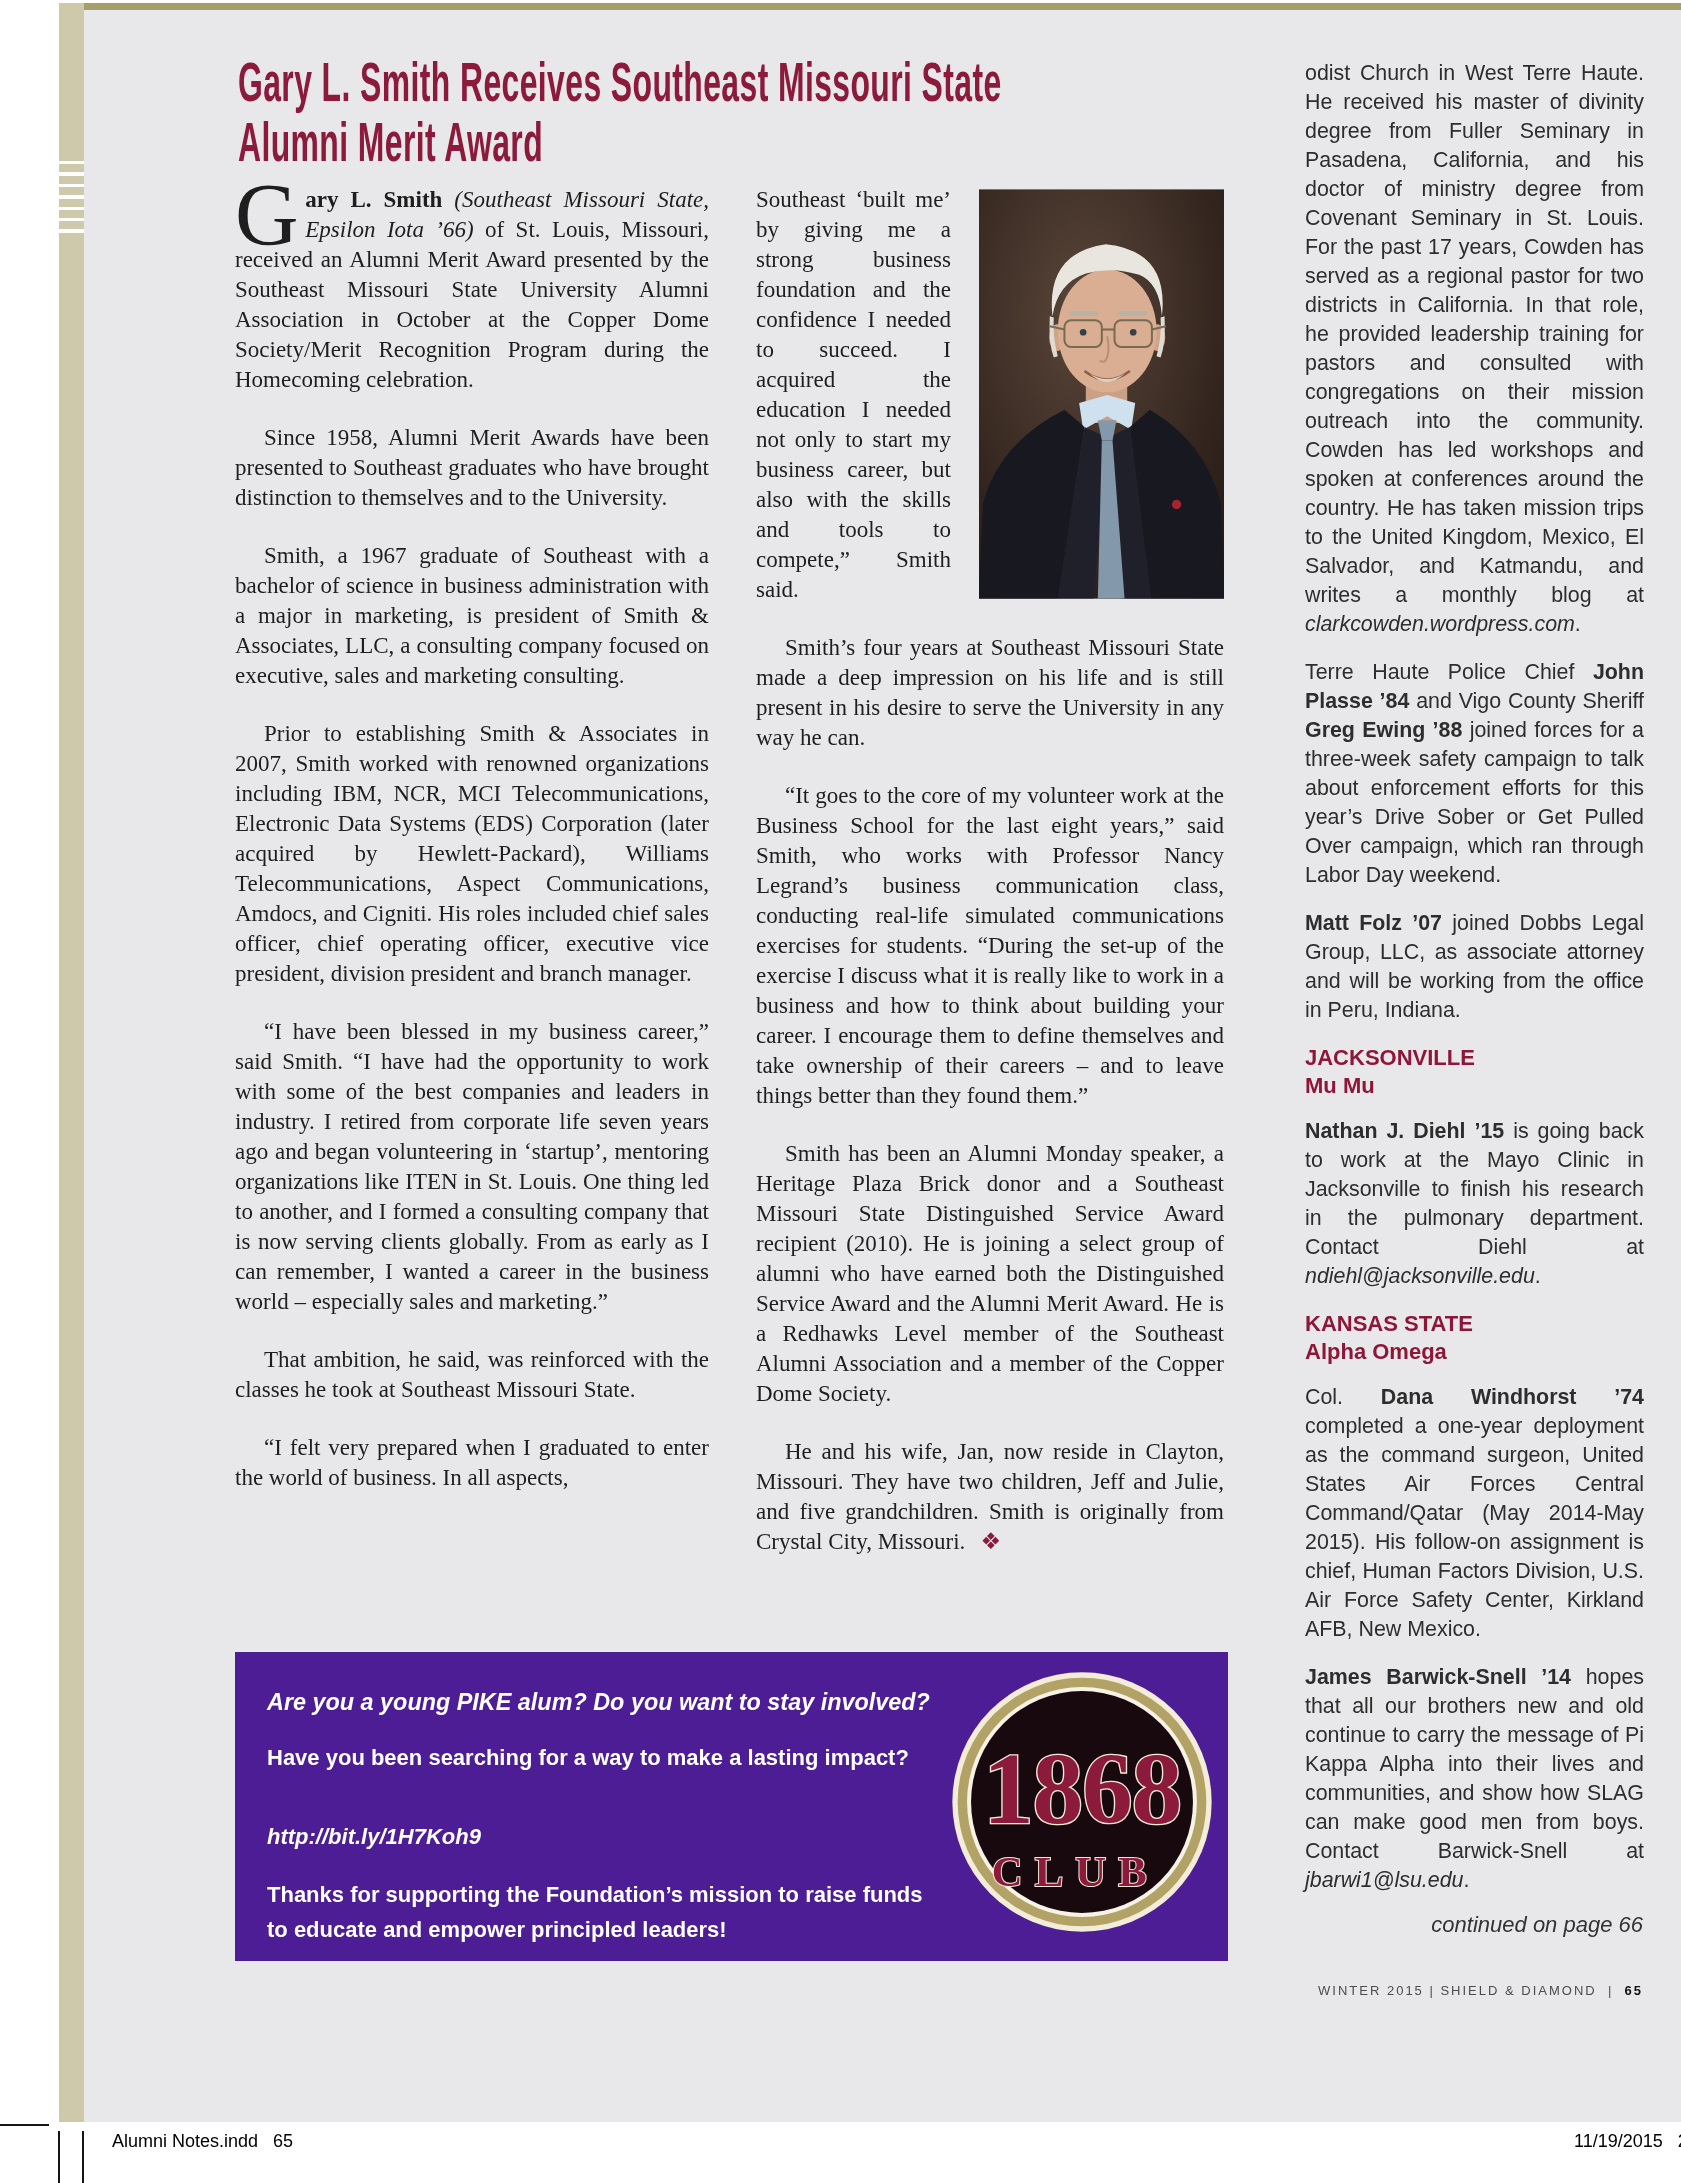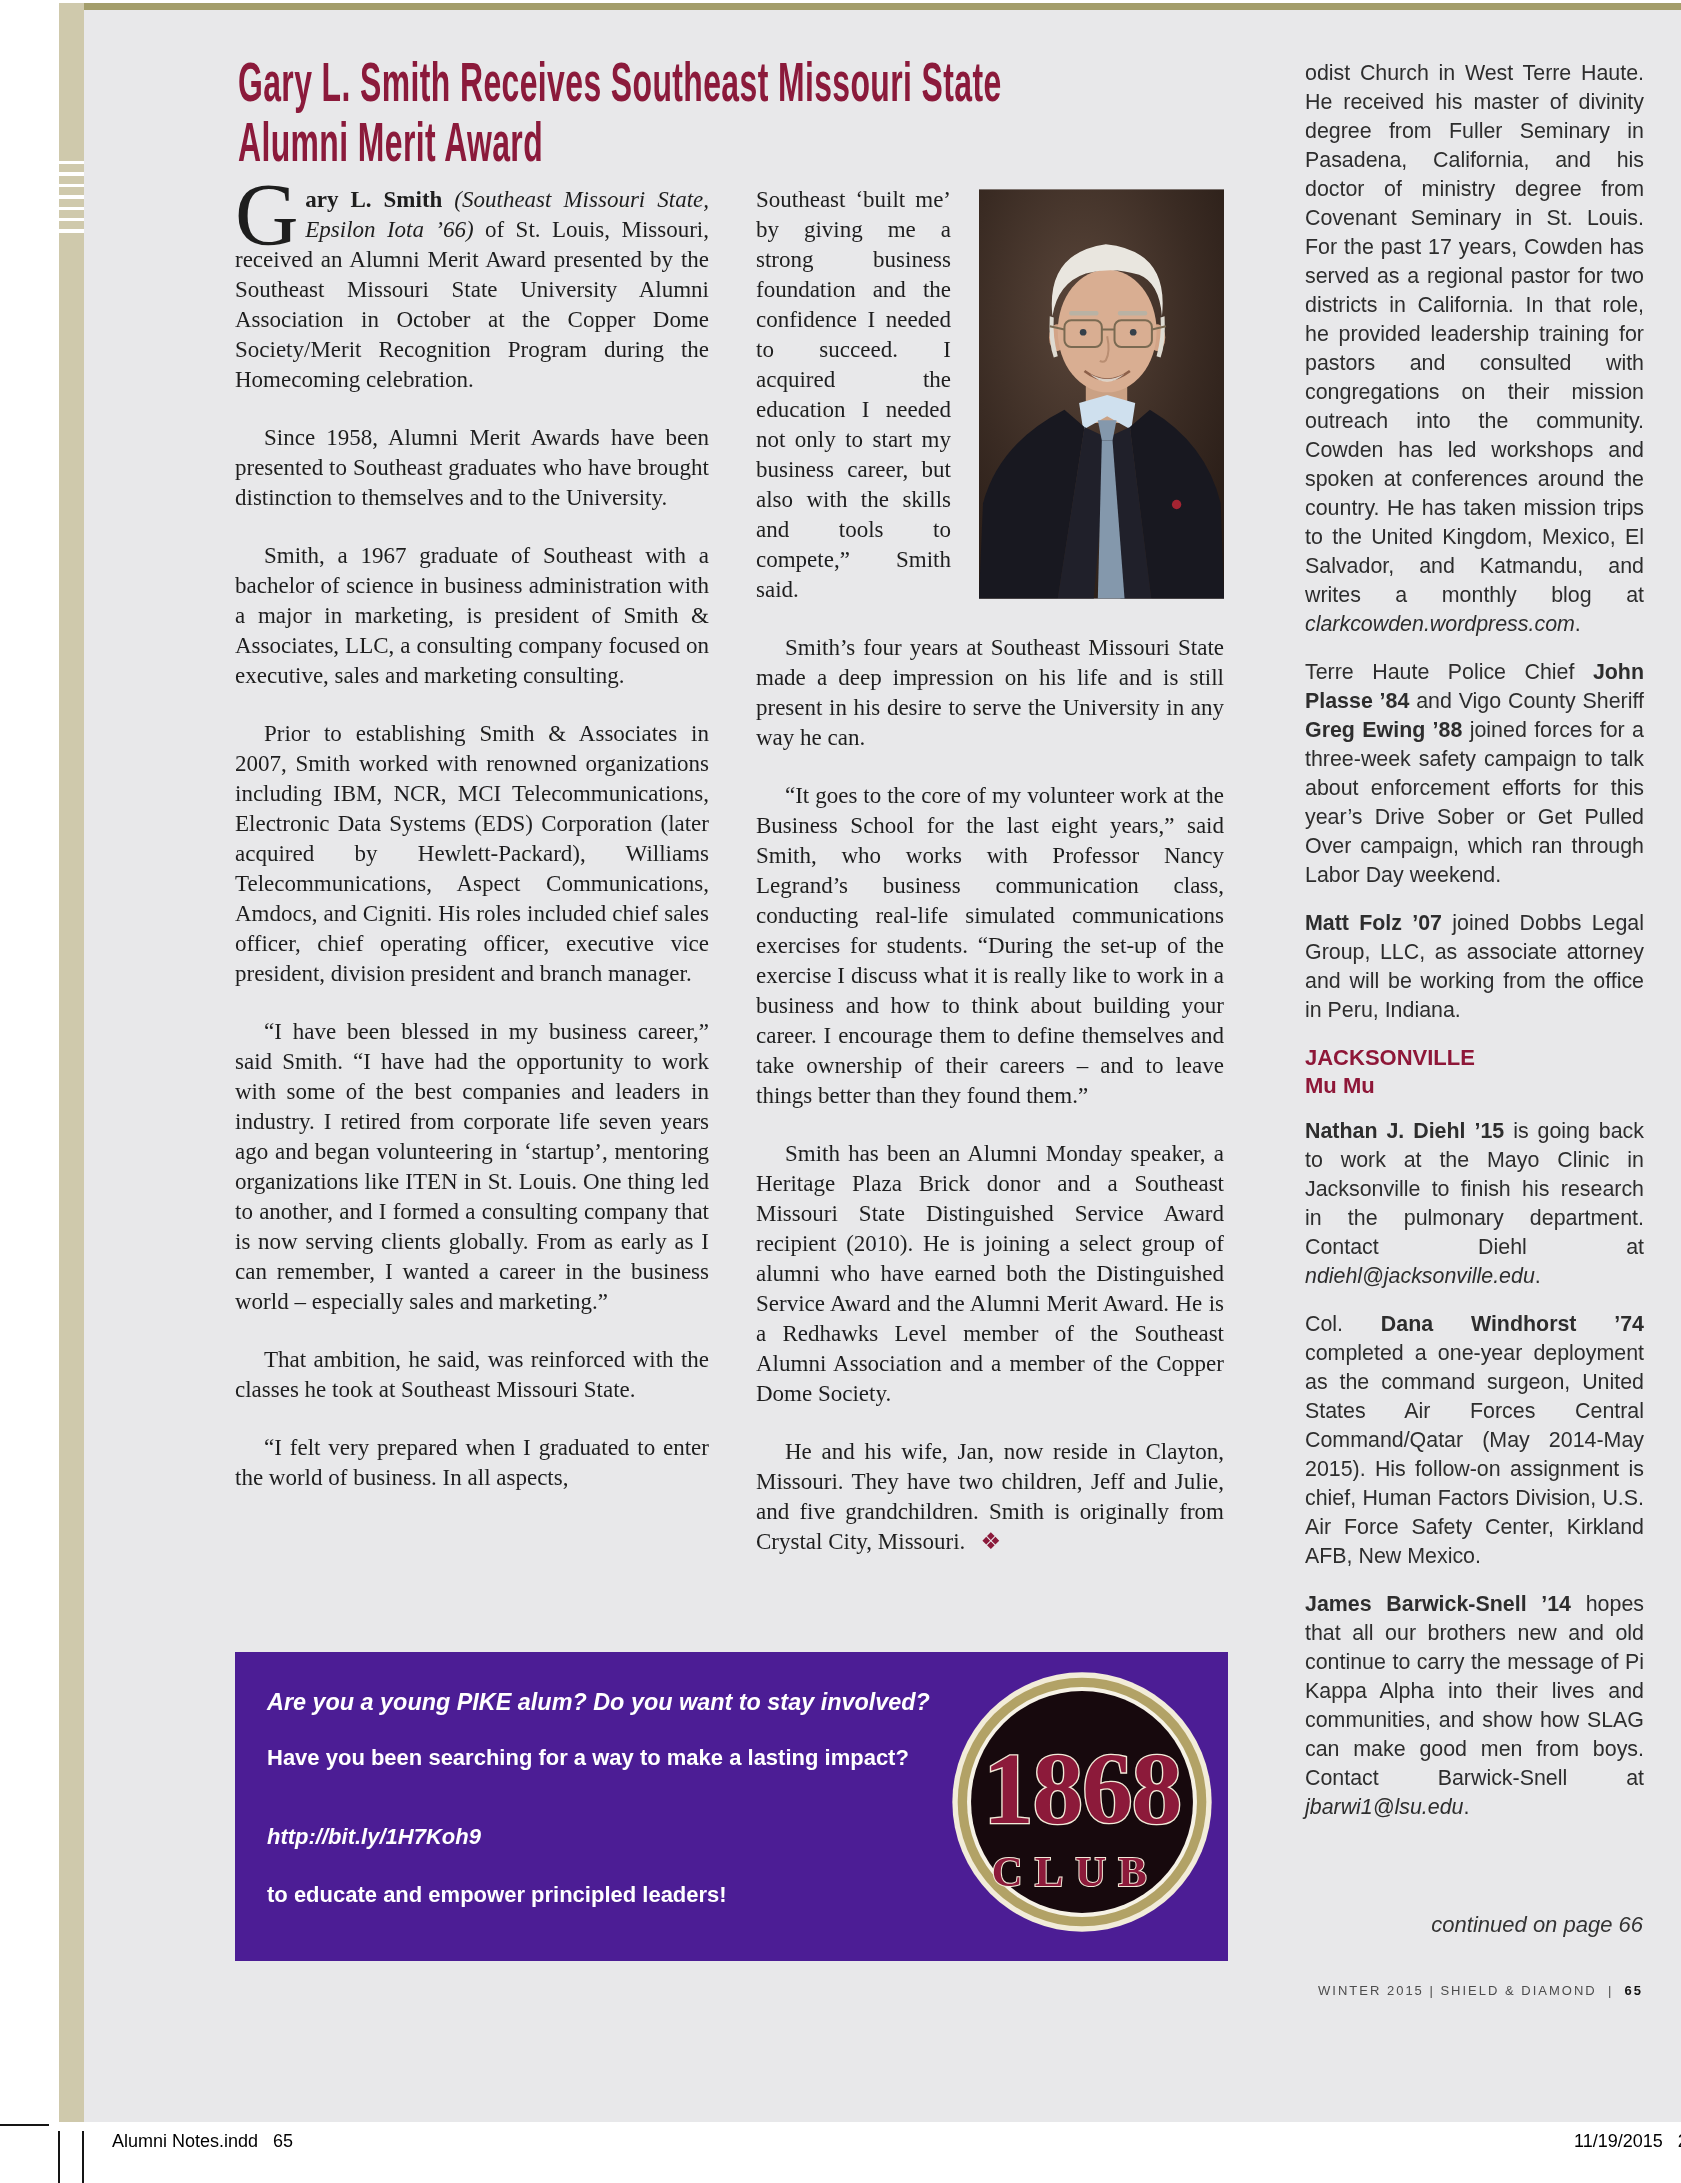--- a/index.html
+++ b/index.html
@@ -117,33 +117,38 @@
 
     <div class="sidebar">
       <p><span>odist Church in West Terre Haute. He received his master of divinity degree from Fuller Seminary in Pasadena, California, and his doctor of ministry degree from Covenant Seminary in St. Louis. For the past 17 years, Cowden has served as a regional pastor for two districts in California. In that role, he provided leadership training for pastors and consulted with congregations on their mission outreach into the community. Cowden has led workshops and spoken at conferences around the country. He has taken mission trips to the United Kingdom, Mexico, El Salvador, and Katmandu, and writes a monthly blog at </span><i>clarkcowden.wordpress.com</i><span>.</span></p>
       <p><span>Terre Haute Police Chief </span><b>John Plasse ’84</b><span> and Vigo County Sheriff </span><b>Greg Ewing ’88</b><span> joined forces for a three-week safety campaign to talk about enforcement efforts for this year’s Drive Sober or Get Pulled Over campaign, which ran through Labor Day weekend.</span></p>
       <p><b>Matt Folz ’07</b><span> joined Dobbs Legal Group, LLC, as associate attorney and will be working from the office in Peru, Indiana.</span></p>
       <h3>
         <span class="hl">JACKSONVILLE</span>
         <span class="hl">Mu Mu</span>
       </h3>
       <p><b>Nathan J. Diehl ’15</b><span> is going back to work at the Mayo Clinic in Jacksonville to finish his research in the pulmonary department. Contact Diehl at </span><i>ndiehl@jacksonville.edu</i><span>.</span></p>
+      <h3>
+        <span class="hl">KANSAS STATE</span>
+        <span class="hl">Alpha Omega</span>
+      </h3>
       <p><span>Col. </span><b>Dana Windhorst ’74</b><span> completed a one-year deployment as the command surgeon, United States Air Forces Central Command/Qatar (May 2014-May 2015). His follow-on assignment is chief, Human Factors Division, U.S. Air Force Safety Center, Kirkland AFB, New Mexico.</span></p>
       <p><b>James Barwick-Snell ’14</b><span> hopes that all our brothers new and old continue to carry the message of Pi Kappa Alpha into their lives and communities, and show how SLAG can make good men from boys. Contact Barwick-Snell at </span><i>jbarwi1@lsu.edu</i><span>.</span></p>
     </div>
 
     <div class="continued">continued on page 66</div>
 
     <div class="adbox">
       <div class="ad-heading">Are you a young PIKE alum? Do you want to stay involved?</div>
       <div class="ad-body">
         <div>Have you been searching for a way to make a lasting impact?</div>
       </div>
       <div class="ad-url">http://bit.ly/1H7Koh9</div>
       <div class="ad-thanks">
+        <div>Thanks for supporting the Foundation’s mission to raise funds</div>
         <div>to educate and empower principled leaders!</div>
       </div>
       <svg class="ad-logo" viewBox="0 0 392 392" role="img">
         <circle cx="196" cy="196" r="194" fill="#f2ecd9"></circle>
         <circle cx="196" cy="196" r="186" fill="#b2a266"></circle>
         <circle cx="196" cy="196" r="172" fill="#f6f2e6"></circle>
         <circle cx="196" cy="196" r="166" fill="#17090d"></circle>
         <text x="196" y="228" text-anchor="middle" font-family="'Liberation Serif',serif" font-size="152" font-weight="bold" fill="#8c1a3a" stroke="#f2ead8" stroke-width="4" paint-order="stroke" letter-spacing="-2">1868</text>
         <text x="186" y="322" text-anchor="middle" font-family="'Liberation Serif',serif" font-size="64" font-weight="bold" fill="#8c1a3a" stroke="#f2ead8" stroke-width="3" paint-order="stroke" letter-spacing="18">CLUB</text>
       </svg>

